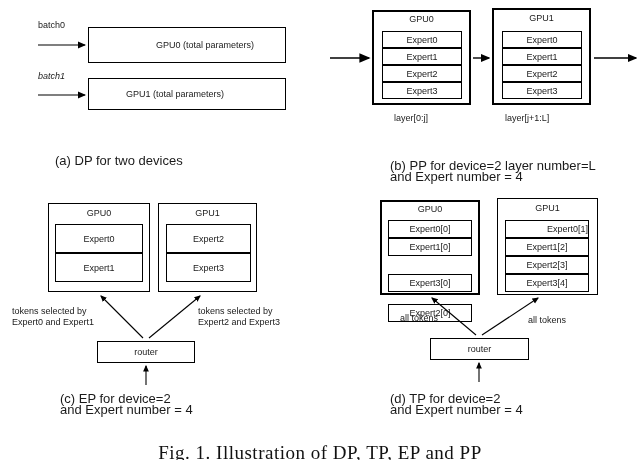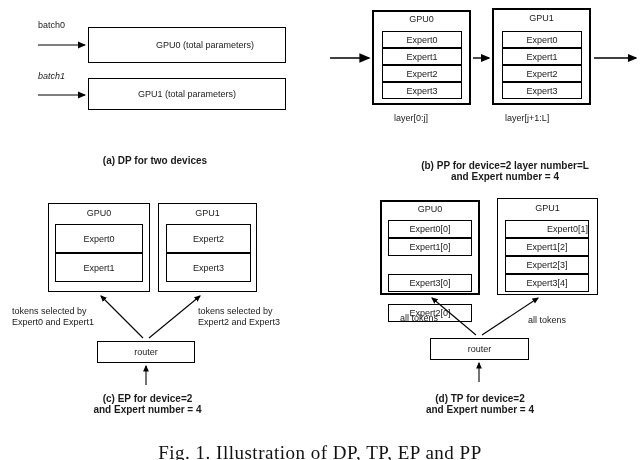--- a/index.html
+++ b/index.html
@@ -28,24 +28,24 @@
   .lbl {
     position: absolute;
     font-size: 9px;
     line-height: 11px;
     white-space: nowrap;
     color: #1a1a1a;
     text-align: center;
   }
   .cap {
     position: absolute;
-    font-size: 10px;
+    font-size: 13px;
     line-height: 11px;
-    text-align: center;
-    font-weight: bold;
+    text-align: left;
+    font-weight: normal;
     color: #1a1a1a;
     white-space: pre-line;
   }
   .boxtext {
     position: absolute;
     display: flex;
     align-items: center;
     justify-content: center;
     font-size: 9px;
     color: #1a1a1a;
@@ -92,21 +92,21 @@
 </style>
 </head>
 <body>
 
 <div id="figure">
 
   <div class="box" style="left:88px; top:27px; width:198px; height:36px;"></div>
   <div class="boxtext" style="left:88px; top:27px; width:234px; height:36px;">GPU0 (total parameters)</div>
 
   <div class="box" style="left:88px; top:78px; width:198px; height:32px;"></div>
-  <div class="boxtext" style="left:88px; top:78px; width:198px; height:32px;">GPU1 (total parameters)</div>
+  <div class="boxtext" style="left:76px; top:78px; width:198px; height:32px;">GPU1 (total parameters)</div>
 
   <div class="lbl" style="left:38px; top:20px;">batch0</div>
   <div class="lbl" style="left:38px; top:71px;font-style:italic;">batch1</div>
 
   <div class="cap" style="left:55px; top:155px; width:200px;">(a) DP for two devices</div>
 
   <div class="box box-thick" style="left:372px; top:10px; width:99px; height:95px;"></div>
   <div class="gputitle" style="left:372px; top:14px; width:99px;">GPU0</div>
   <div class="expertrow" style="left:382px; top:31px; width:80px; height:17px;">Expert0</div>
   <div class="expertrow" style="left:382px; top:48px; width:80px; height:17px;">Expert1</div>

